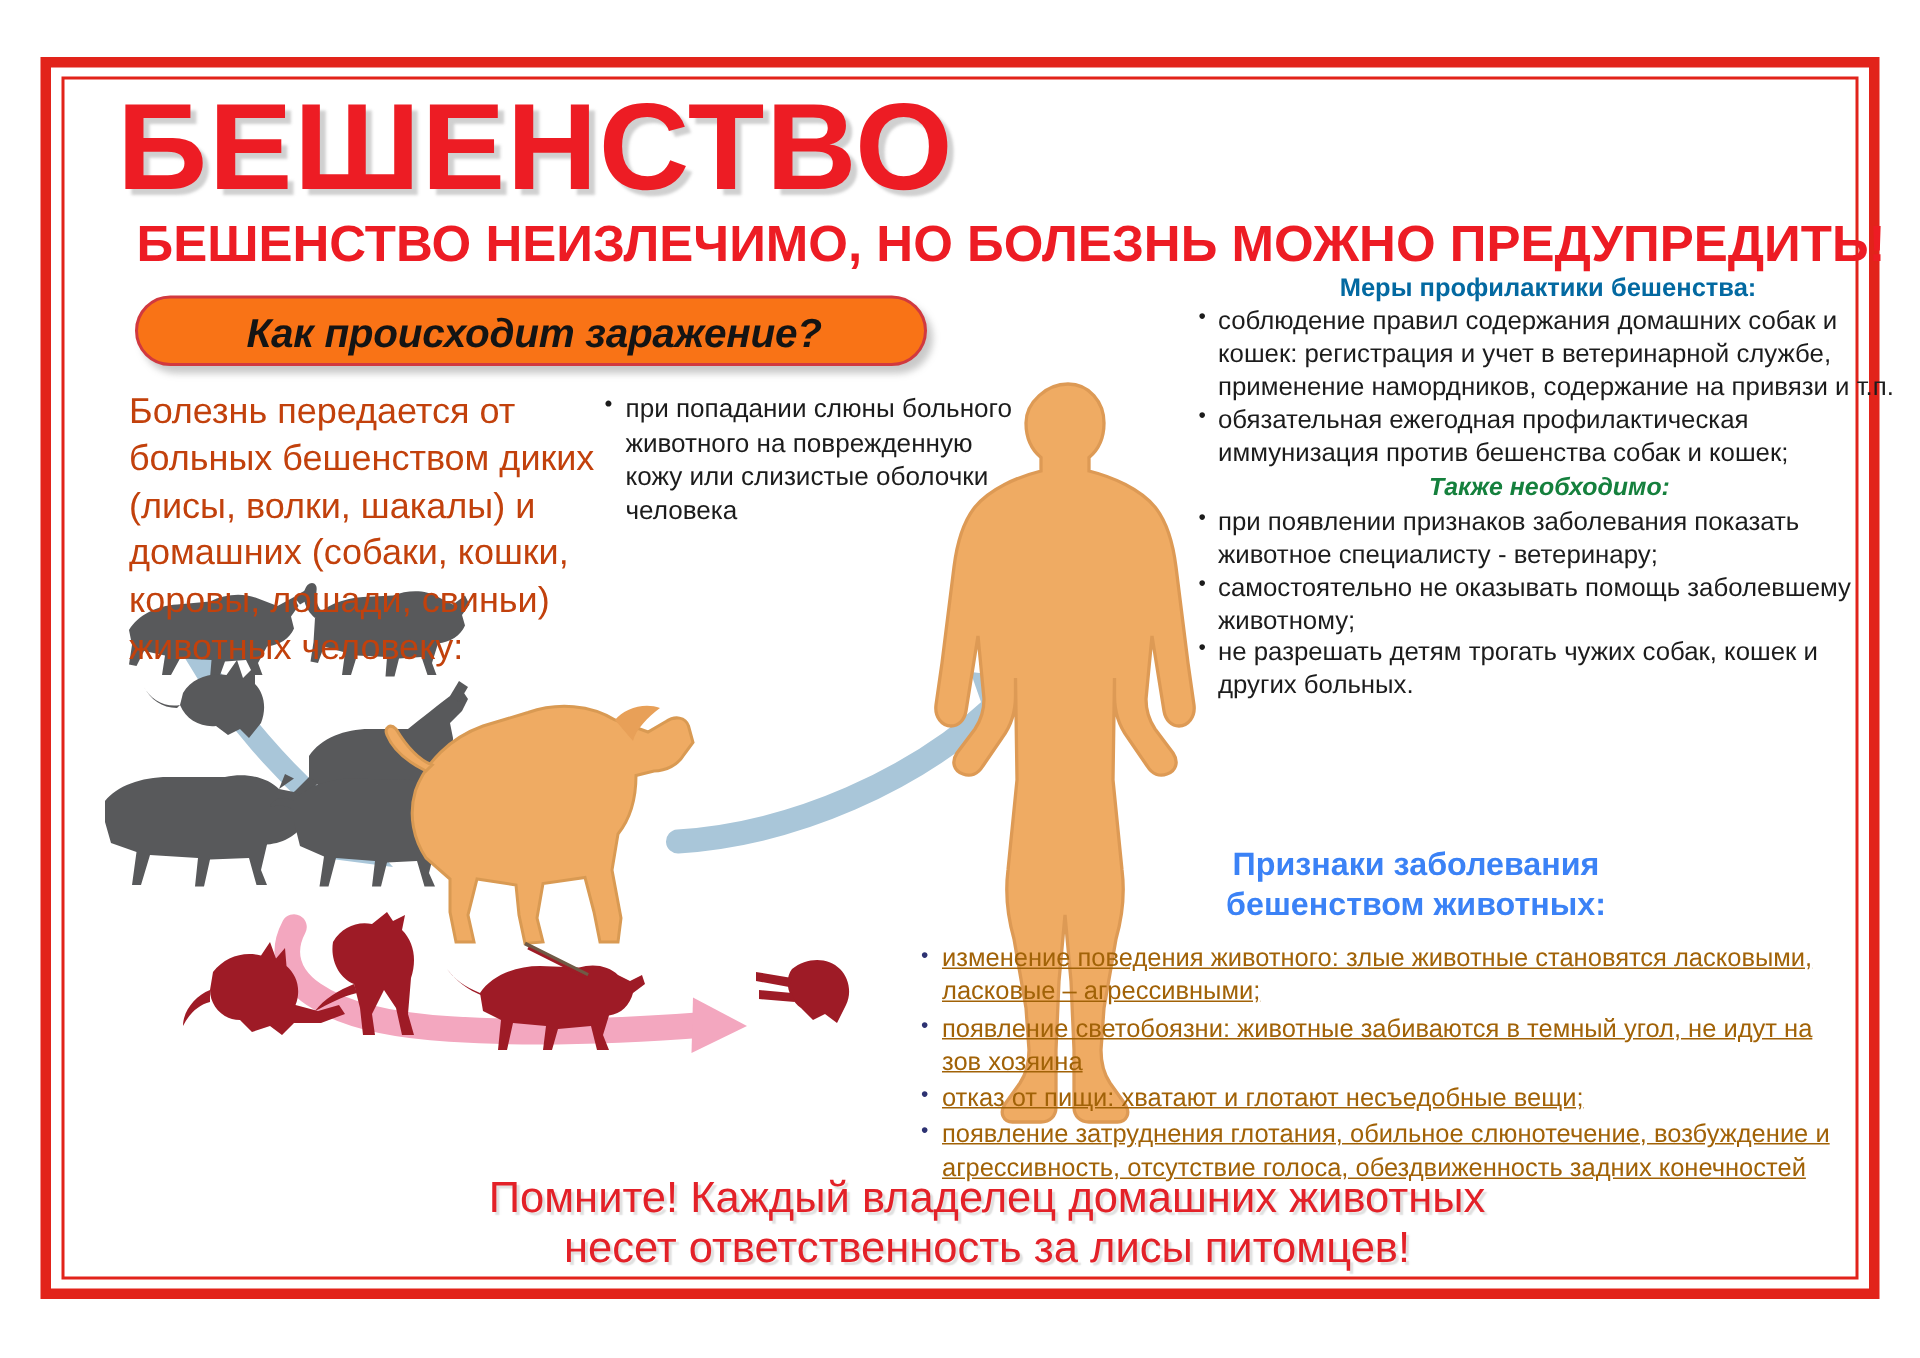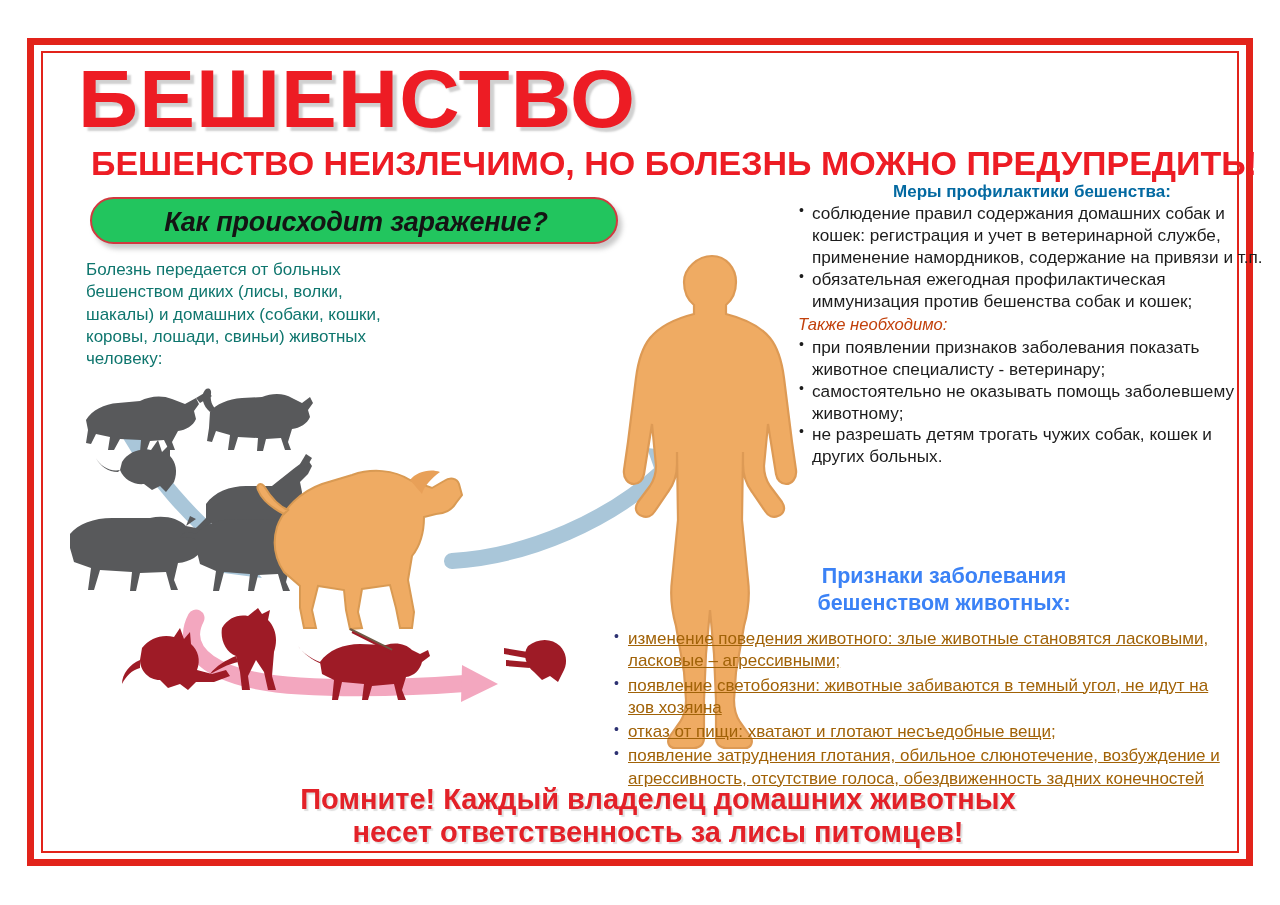--- a/index.html
+++ b/index.html
@@ -36,36 +36,36 @@
   .title-sub{
     position:absolute;left:75px;top:146px;
     font-size:34px;font-weight:bold;color:#ed1c24;
     letter-spacing:0px;line-height:1.05;white-space:nowrap;
     transform:scaleX(1.0);transform-origin:left top;
   }
 
   
   .pill-box{
     position:absolute;left:74px;top:197px;width:528px;height:47px;
-    border:2.5px solid #d1393f;border-radius:26px;background:#22c55e;
+    border:2.5px solid #d1393f;border-radius:26px;background:#f97316;
     box-shadow:4px 5px 5px rgba(120,120,120,0.40);
     box-sizing:border-box;
     text-align:right;
   }
   .pill-text{
     position:absolute;left:0;top:0;width:528px;height:47px;
     display:flex;align-items:center;justify-content:center;
     font-size:27px;font-weight:bold;font-style:italic;color:#141414;
     letter-spacing:-0.2px;
   }
 
   
   .left-para{
     position:absolute;left:70px;top:259px;width:312px;
-    font-size:17px;color:#0f766e;line-height:1.31;
+    font-size:24px;color:#c2410c;line-height:1.31;
   }
 
   
   .mid-bullets{
     position:absolute;left:386px;top:261px;width:282px;
     font-size:17.4px;color:#1c1c1c;line-height:1.30;
   }
   .mid-bullets .bl{position:relative;padding-left:15px;margin-bottom:15px;}
   .mid-bullets .bl:before{
     content:"\2022";position:absolute;left:1px;top:-1px;font-size:15px;color:#1c1c1c;
@@ -78,42 +78,42 @@
   }
   .prev-list{
     position:absolute;left:782px;top:203px;width:470px;
     font-size:17.2px;color:#1c1c1c;line-height:1.275;
   }
   .prev-list .bl{position:relative;padding-left:14px;}
   .prev-list .bl:before{
     content:"\2022";position:absolute;left:1px;top:-1px;font-size:14px;color:#1c1c1c;
   }
   .also-head{
-    width:100%;font-size:16.6px;font-weight:normal;
-    font-style:italic;color:#c2410c;padding:1px 0 2px 0;
+    width:100%;text-align:center;font-size:16.6px;font-weight:bold;
+    font-style:italic;color:#15803d;padding:1px 0 2px 0;
   }
 
   
   .signs-head{
     position:absolute;left:778px;top:563px;width:300px;
     font-size:21.5px;font-weight:bold;color:#3b82f6;line-height:1.27;text-align:center;
   }
   .signs-list{
     position:absolute;left:596px;top:628px;width:620px;
     font-size:17px;color:#a16207;line-height:1.31;text-decoration:underline;
   }
   .signs-list .bl{position:relative;padding-left:16px;margin-bottom:2px;}
   .signs-list .bl:before{
     content:"\2022";position:absolute;left:2px;top:-1px;font-size:14px;color:#2d3272;
   }
 
   
   .footer{
     position:absolute;left:62px;top:783px;width:1160px;
-    text-align:center;font-size:29px;font-weight:bold;color:#e32128;
+    text-align:center;font-size:29px;font-weight:normal;color:#e32128;
     line-height:1.13;
     text-shadow:2px 2px 1px rgba(170,170,170,0.38);
   }
 
   
   .art{position:absolute;left:0;top:0;width:1280px;height:905px;pointer-events:none;}
 </style>
 </head>
 <body>
 
@@ -264,20 +264,21 @@
     <div class="title-main">БЕШЕНСТВО</div>
     <div class="title-sub">БЕШЕНСТВО НЕИЗЛЕЧИМО, НО БОЛЕЗНЬ МОЖНО ПРЕДУПРЕДИТЬ!</div>
 
     <div class="pill-box">
       <div class="pill-text">Как происходит заражение?</div>
     </div>
 
     <div class="left-para">Болезнь передается от больных бешенством  диких (лисы, волки, шакалы) и  домашних (собаки, кошки, коровы, лошади, свиньи) животных  человеку:</div>
 
     <div class="mid-bullets">
+      <div class="bl">при попадании слюны больного животного на поврежденную кожу или слизистые оболочки человека</div>
     </div>
 
     <div class="prev-head">Меры профилактики бешенства:</div>
     <div class="prev-list">
       <div class="bl">соблюдение правил содержания домашних собак и кошек: регистрация и учет в ветеринарной службе, применение намордников, содержание на привязи и т.п.</div>
       <div class="bl">обязательная ежегодная профилактическая иммунизация против бешенства собак и кошек;</div>
       <div class="also-head">Также необходимо:</div>
       <div class="bl">при появлении признаков заболевания показать животное специалисту -  ветеринару;</div>
       <div class="bl">самостоятельно не оказывать помощь заболевшему животному;</div>
       <div class="bl">не разрешать детям трогать чужих собак, кошек и других больных.</div>

